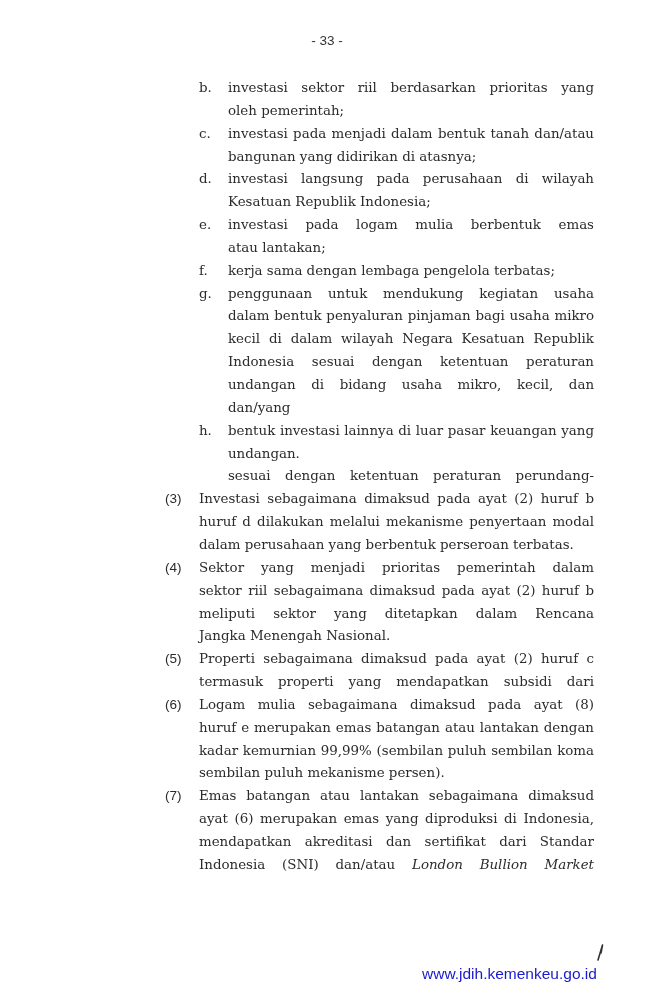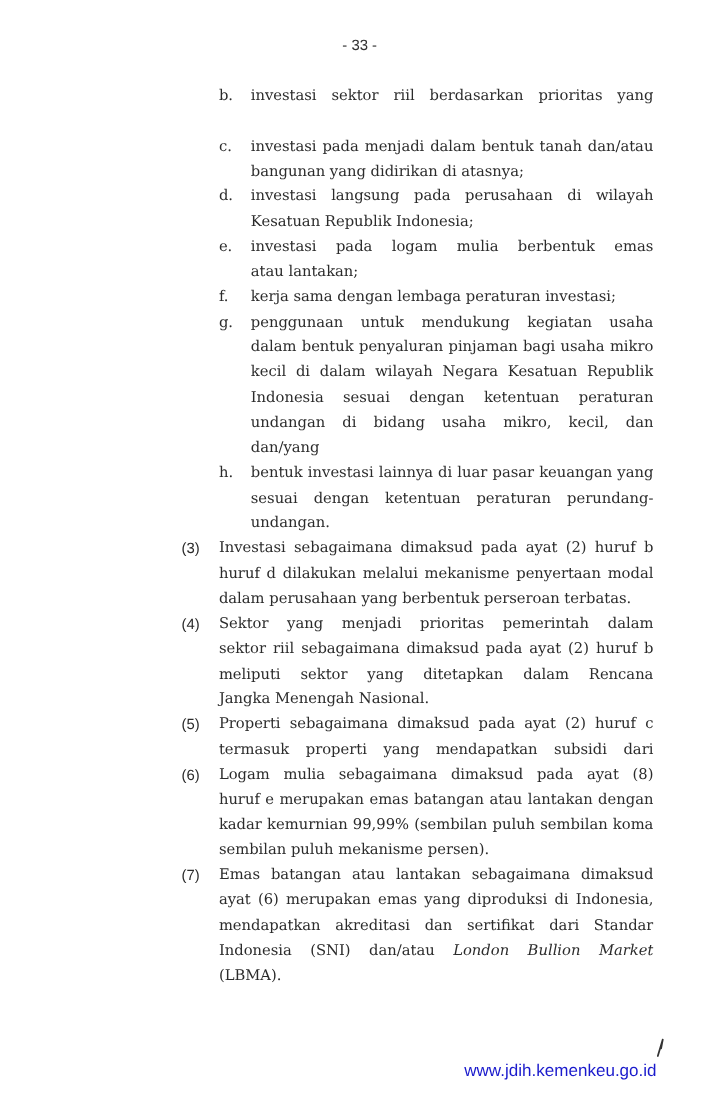--- a/index.html
+++ b/index.html
@@ -24,20 +24,21 @@
 </head>
 <body>
 
 <div class="page-number">- 33 -</div>
 
 <div id="content">
     <div class="row sub" style="top: 77px;">
       <span class="label">b.</span>
       <div class="text">
         <span class="line j"><span>investasi sektor riil berdasarkan prioritas yang ditentukan</span></span>
+        <span class="line"><span>oleh pemerintah;</span></span>
       </div>
     </div>
     <div class="row sub" style="top: 122.7px;">
       <span class="label">c.</span>
       <div class="text">
         <span class="line j"><span>investasi pada menjadi dalam bentuk tanah dan/atau</span></span>
         <span class="line"><span>bangunan yang didirikan di atasnya;</span></span>
       </div>
     </div>
     <div class="row sub" style="top: 168.4px;">
@@ -50,40 +51,40 @@
     <div class="row sub" style="top: 214.1px;">
       <span class="label">e.</span>
       <div class="text">
         <span class="line j"><span>investasi pada logam mulia berbentuk emas batangan</span></span>
         <span class="line"><span>atau lantakan;</span></span>
       </div>
     </div>
     <div class="row sub" style="top: 259.8px;">
       <span class="label">f.</span>
       <div class="text">
-        <span class="line"><span>kerja sama dengan lembaga peraturan investasi;</span></span>
+        <span class="line"><span>kerja sama dengan lembaga pengelola terbatas;</span></span>
       </div>
     </div>
     <div class="row sub" style="top: 282.65px;">
       <span class="label">g.</span>
       <div class="text">
         <span class="line j"><span>penggunaan untuk mendukung kegiatan usaha lainnya</span></span>
         <span class="line j"><span>dalam bentuk penyaluran pinjaman bagi usaha mikro dan</span></span>
         <span class="line j"><span>kecil di dalam wilayah Negara Kesatuan Republik</span></span>
         <span class="line j"><span>Indonesia sesuai dengan ketentuan peraturan perundang-</span></span>
         <span class="line j"><span>undangan di bidang usaha mikro, kecil, dan menengah;</span></span>
         <span class="line"><span>dan/yang</span></span>
       </div>
     </div>
     <div class="row sub" style="top: 419.75px;">
       <span class="label">h.</span>
       <div class="text">
         <span class="line j"><span>bentuk investasi lainnya di luar pasar keuangan yang sah</span></span>
+        <span class="line"><span>undangan.</span></span>
         <span class="line j"><span>sesuai dengan ketentuan peraturan perundang-</span></span>
-        <span class="line"><span>undangan.</span></span>
       </div>
     </div>
     <div class="row num" style="top: 488.3px;">
       <span class="label">(3)</span>
       <div class="text">
         <span class="line j"><span>Investasi sebagaimana dimaksud pada ayat (2) huruf b dan</span></span>
         <span class="line j"><span>huruf d dilakukan melalui mekanisme penyertaan modal ke</span></span>
         <span class="line"><span>dalam perusahaan yang berbentuk perseroan terbatas.</span></span>
       </div>
     </div>
@@ -112,21 +113,20 @@
         <span class="line"><span>sembilan puluh mekanisme persen).</span></span>
       </div>
     </div>
     <div class="row num" style="top: 785.35px;">
       <span class="label">(7)</span>
       <div class="text">
         <span class="line j"><span>Emas batangan atau lantakan sebagaimana dimaksud pada</span></span>
         <span class="line j"><span>ayat (6) merupakan emas yang diproduksi di Indonesia, dan</span></span>
         <span class="line j"><span>mendapatkan akreditasi dan sertifikat dari Standar Nasional</span></span>
         <span class="line j"><span>Indonesia (SNI) dan/atau </span><em>London Bullion Market Association</em></span>
-        <span class="line"><span>(LBMA).</span></span>
       </div>
     </div>
   </div>
 
 <svg class="paraf" viewBox="0 0 8 18">
   <path d="M6.5 1 L2 16 M6.5 1 L5 9" stroke="#333" stroke-width="1.6" fill="none" stroke-linecap="round"></path>
 </svg>
 
 <div class="footer-url">www.jdih.kemenkeu.go.id</div>
 

